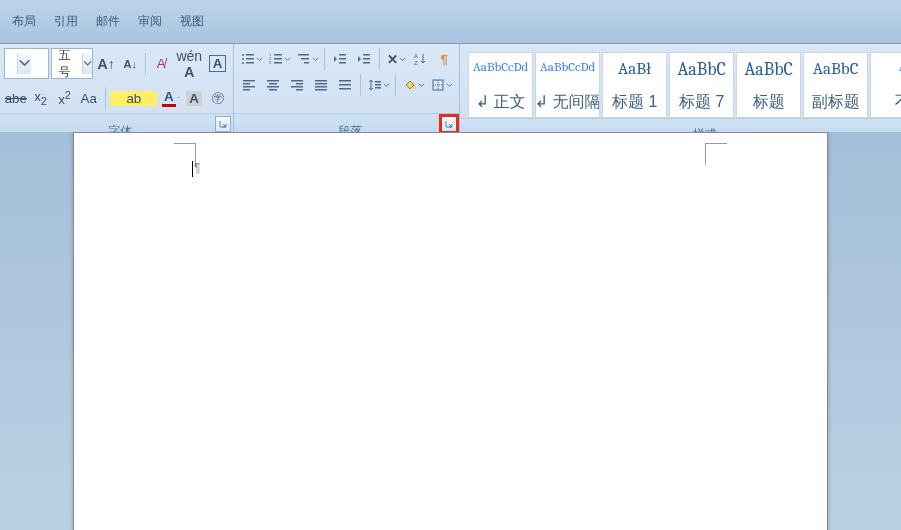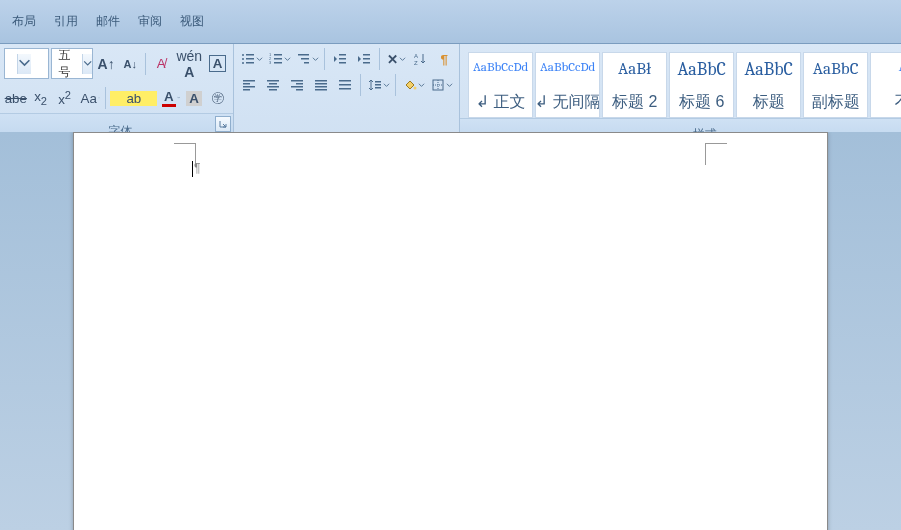--- a/index.html
+++ b/index.html
@@ -458,40 +458,48 @@
               </svg>
             </span>
             <span class="dd-caret">
               <svg viewBox="0 0 8 8">
                 <path d="M1 2l3 3 3-3" fill="none" stroke="#4a6b8c"></path>
               </svg>
             </span>
           </button>
       </div>
     </div>
+    <div class="group-label-row">
+      <span>段落</span>
+      <span class="dialog-launcher highlight-red">
+        <svg viewBox="0 0 8 8">
+            <path d="M1 1v6h6M4 4l3 3M7 4v3h-3" fill="none" stroke="#5a7ca0"></path>
+          </svg>
+      </span>
+    </div>
   </div>
 
   <div class="group styles-group">
     <div class="group-body" style="padding:4px 2px 0 4px;">
       <div class="gallery" id="styles-gallery">
           <div class="style-item">
             <div class="preview" style="font-size: 13px;">AaBbCcDd</div>
             <div class="sname">↲ 正文</div>
           </div>
           <div class="style-item">
             <div class="preview" style="font-size: 13px;">AaBbCcDd</div>
             <div class="sname">↲ 无间隔</div>
           </div>
           <div class="style-item">
             <div class="preview blue" style="font-size: 17px;">AaBł</div>
-            <div class="sname">标题 2</div>
+            <div class="sname">标题 1</div>
           </div>
           <div class="style-item">
             <div class="preview blue" style="font-size: 18px;">AaBbC</div>
-            <div class="sname">标题 6</div>
+            <div class="sname">标题 7</div>
           </div>
           <div class="style-item">
             <div class="preview blue" style="font-size: 18px;">AaBbC</div>
             <div class="sname">标题</div>
           </div>
           <div class="style-item">
             <div class="preview blue" style="font-size: 17px;">AaBbC</div>
             <div class="sname">副标题</div>
           </div>
           <div class="style-item">

